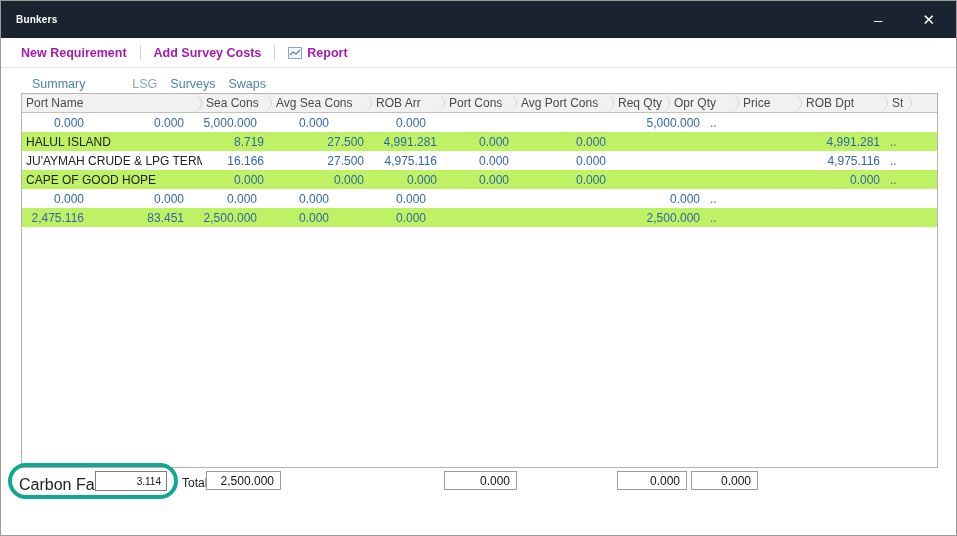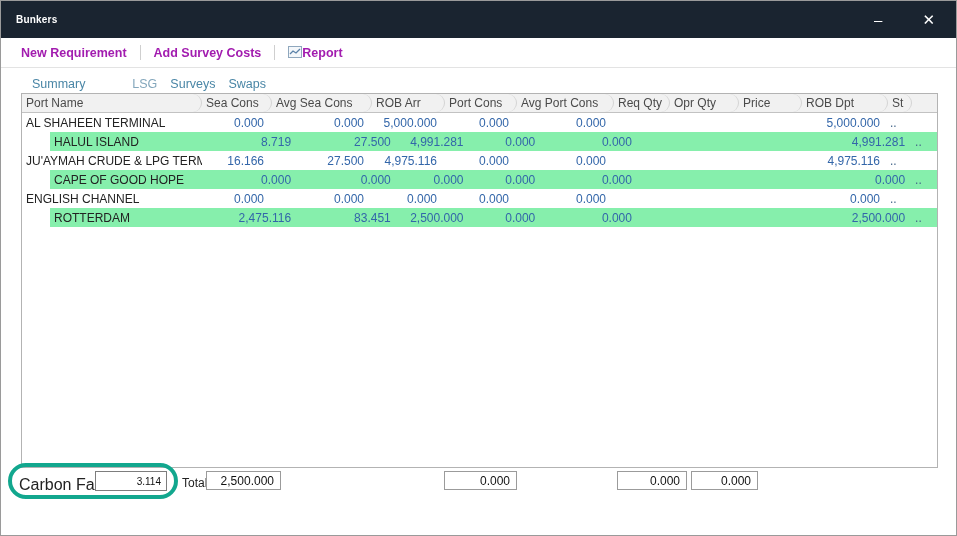--- a/index.html
+++ b/index.html
@@ -20,41 +20,41 @@
   .win-controls { margin-left:auto; display:flex; align-items:center; gap:40px; padding-right:6px; }
   .win-btn { color:#fff; font-size:15px; line-height:1; cursor:pointer; }
 
   
   .toolbar {
     height:30px; display:flex; align-items:center; padding:0 20px;
     border-bottom:1px solid #e3e3e3; background:#fff;
   }
   .tlink { color:#a21caf; font-weight:bold; font-size:12.5px; cursor:pointer; text-decoration:none; }
   .tsep { width:1px; height:15px; background:#cfcfcf; margin:0 13px; }
-  .report-group { display:flex; align-items:flex-start; cursor:pointer; }
+  .report-group { display:flex; align-items:center; gap:5px; cursor:pointer; }
   .report-group svg { display:block; }
 
   
   .tabs { display:flex; gap:11px; padding:9px 0 0 30px; height:25px; }
   .tab { font-size:12.5px; color:#4a86a6; padding:0 1px 5px; cursor:pointer; }
   .tab.dim { color:#84a7bc; }
   .tab.active { color:#24313e; font-weight:bold; border-bottom:3px solid #323f4c;margin-top:40px; }
 
   
   .grid {
     position:absolute; left:20px; top:92px; width:917px; height:375px;
     border:1px solid #b3b3b3; background:#fff; overflow:hidden;
   }
   .g-header { display:flex; background:#f1f1f1; border-bottom:1px solid #c2c2c2; height:19px; }
   .g-header .cell {
     border-right:1px solid #d4d4d4; color:#4a4a4a; font-size:12px;
     padding:2px 4px 0 4px; white-space:nowrap; overflow:hidden;border-radius:9px;
   }
   .g-row { display:flex; height:19px; font-size:12px; align-items:center; }
-  .g-row.alt { background:#86efac;margin-left:28px; }
+  .g-row.alt { background:#bef264; }
   .cell { white-space:nowrap; overflow:hidden; }
   .num  { text-align:right; color:#3366a9; padding-right:8px; }
   .port { color:#222; padding-left:4px; }
   .st   { color:#44668a; padding-left:2px; }
 
   .col-port{width:180px} .col-sea{width:70px} .col-avgsea{width:100px}
   .col-robarr{width:73px} .col-portcons{width:72px} .col-avgport{width:97px}
   .col-req{width:56px} .col-opr{width:69px} .col-price{width:63px}
   .col-robdpt{width:86px} .col-st{width:24px} .col-fill{flex:1}
 
@@ -126,21 +126,20 @@
       <div class="cell col-avgport">Avg Port Cons</div>
       <div class="cell col-req">Req Qty</div>
       <div class="cell col-opr">Opr Qty</div>
       <div class="cell col-price">Price</div>
       <div class="cell col-robdpt">ROB Dpt</div>
       <div class="cell col-st">St</div>
       <div class="cell col-fill" style="border-right:none;"></div>
     </div>
     <div>
         <div class="g-row">
-          <div class="cell col-port port">AL SHAHEEN TERMINAL</div>
           <div class="cell col-sea num">0.000</div>
           <div class="cell col-avgsea num">0.000</div>
           <div class="cell col-robarr num">5,000.000</div>
           <div class="cell col-portcons num">0.000</div>
           <div class="cell col-avgport num">0.000</div>
           <div class="cell col-req num"></div>
           <div class="cell col-opr num"></div>
           <div class="cell col-price num"></div>
           <div class="cell col-robdpt num">5,000.000</div>
           <div class="cell col-st st">..</div>
@@ -182,35 +181,33 @@
           <div class="cell col-portcons num">0.000</div>
           <div class="cell col-avgport num">0.000</div>
           <div class="cell col-req num"></div>
           <div class="cell col-opr num"></div>
           <div class="cell col-price num"></div>
           <div class="cell col-robdpt num">0.000</div>
           <div class="cell col-st st">..</div>
           <div class="cell col-fill"></div>
         </div>
         <div class="g-row">
-          <div class="cell col-port port">ENGLISH CHANNEL</div>
           <div class="cell col-sea num">0.000</div>
           <div class="cell col-avgsea num">0.000</div>
           <div class="cell col-robarr num">0.000</div>
           <div class="cell col-portcons num">0.000</div>
           <div class="cell col-avgport num">0.000</div>
           <div class="cell col-req num"></div>
           <div class="cell col-opr num"></div>
           <div class="cell col-price num"></div>
           <div class="cell col-robdpt num">0.000</div>
           <div class="cell col-st st">..</div>
           <div class="cell col-fill"></div>
         </div>
         <div class="g-row alt">
-          <div class="cell col-port port">ROTTERDAM</div>
           <div class="cell col-sea num">2,475.116</div>
           <div class="cell col-avgsea num">83.451</div>
           <div class="cell col-robarr num">2,500.000</div>
           <div class="cell col-portcons num">0.000</div>
           <div class="cell col-avgport num">0.000</div>
           <div class="cell col-req num"></div>
           <div class="cell col-opr num"></div>
           <div class="cell col-price num"></div>
           <div class="cell col-robdpt num">2,500.000</div>
           <div class="cell col-st st">..</div>

